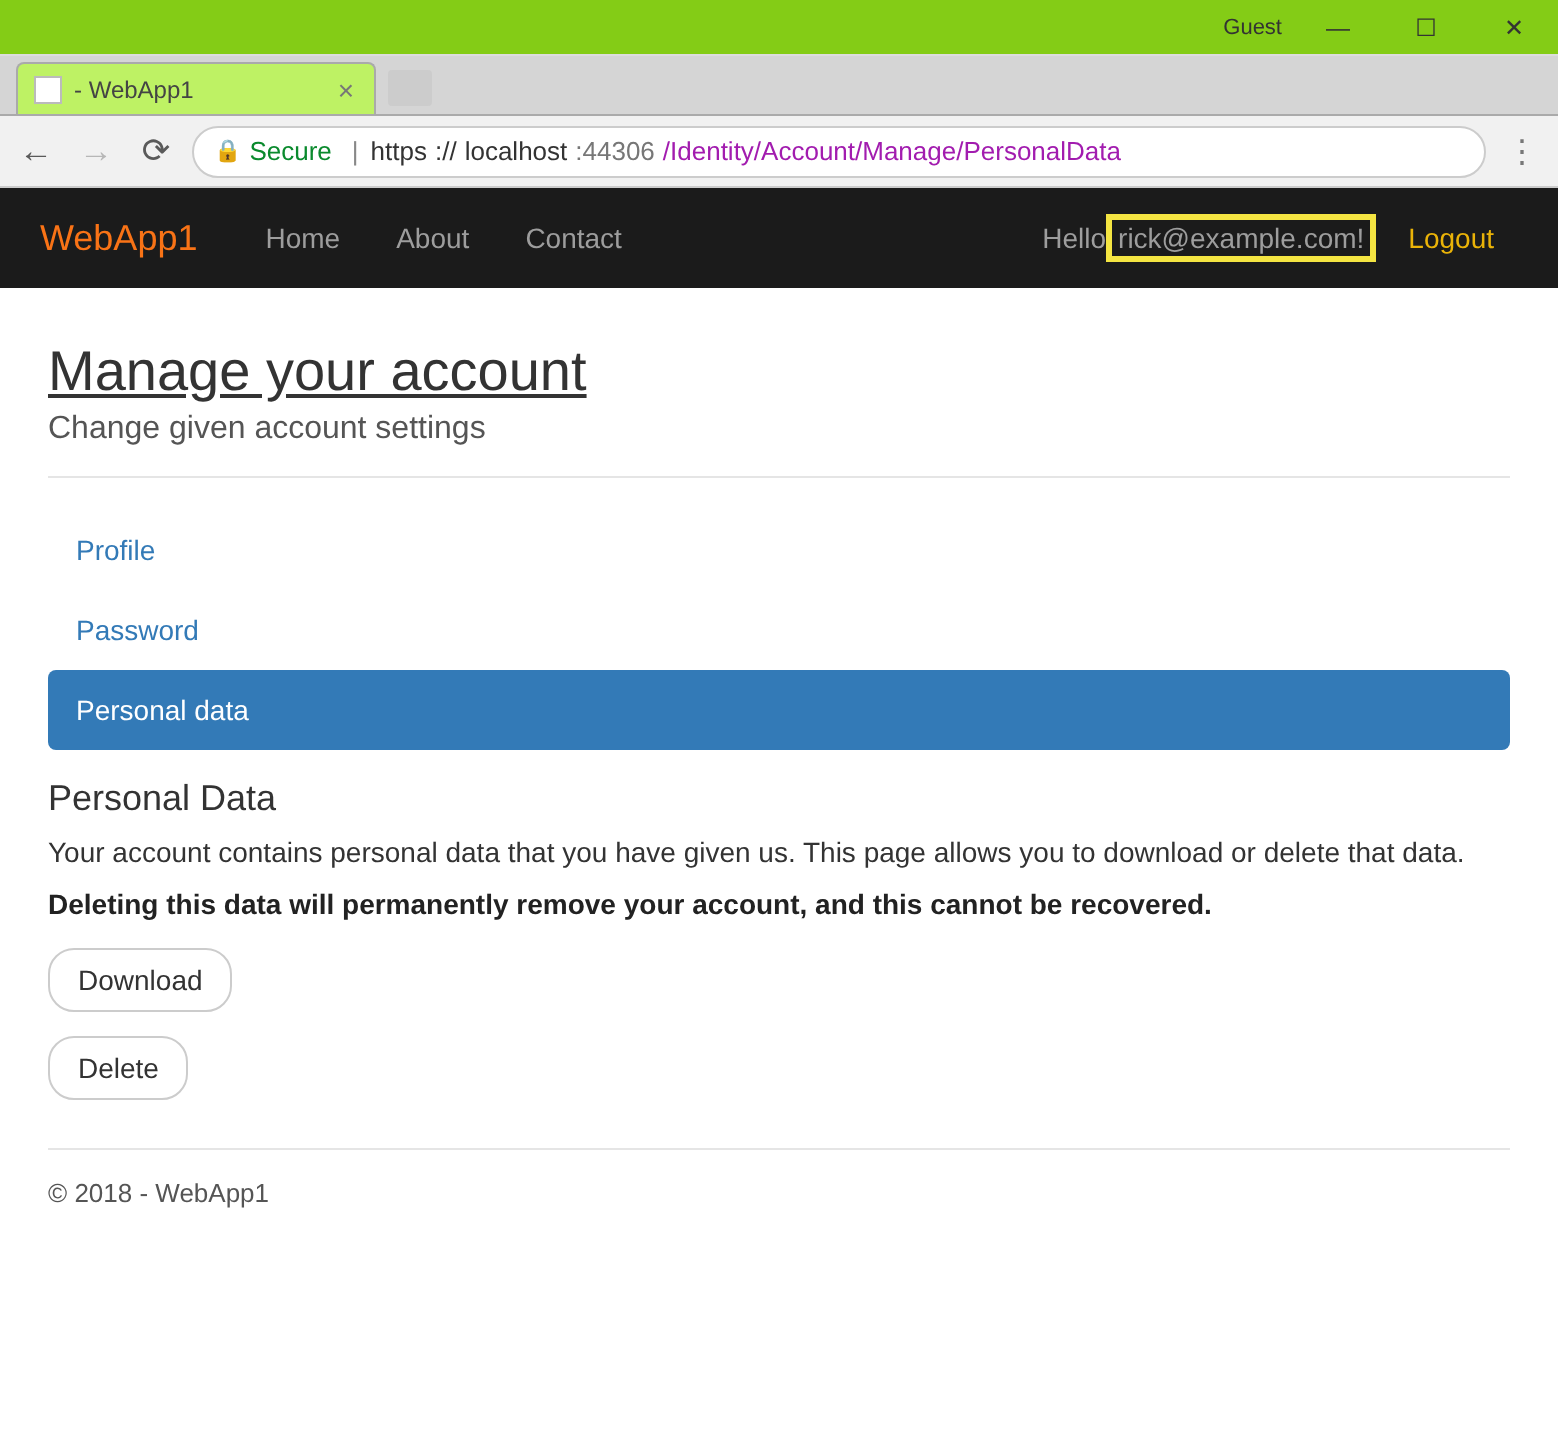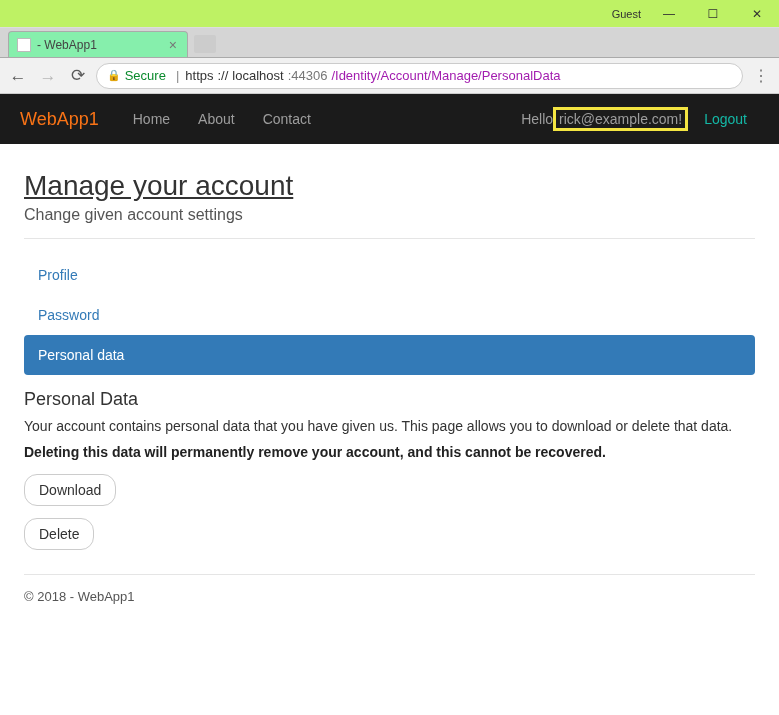--- a/index.html
+++ b/index.html
@@ -8,21 +8,21 @@
     font-family: "Segoe UI", Arial, sans-serif;
     font-size: 14px;
     background: #fff;
     width: 779px;
     height: 715px;
     overflow: hidden;
   }
   
   .win-titlebar {
     height: 28px;
-    background: #bef264;
+    background: #84cc16;
     display: flex;
     align-items: center;
     justify-content: flex-end;
     border-bottom: 1px solid #ddd;
     padding-right: 0;
   }
   .win-titlebar .guest {
     font-size: 11px;
     color: #333;
     margin-right: 6px;
@@ -40,21 +40,21 @@
   
   .tab-strip {
     height: 30px;
     background: #d5d5d5;
     display: flex;
     align-items: flex-end;
     padding-left: 8px;
     border-bottom: 1px solid #aaa;
   }
   .tab {
-    background: #86efac;
+    background: #bef264;
     border: 1px solid #aaa;
     border-bottom: none;
     border-top-left-radius: 4px;
     border-top-right-radius: 4px;
     height: 26px;
     width: 180px;
     display: flex;
     align-items: center;
     padding: 0 8px;
     font-size: 12px;
@@ -141,21 +141,21 @@
   .app-nav .spacer { flex: 1; }
   .hello {
     color: #9d9d9d;
     display: flex; align-items: center; height: 40px; padding: 0 4px 0 12px;
   }
   .email-highlight {
     border: 3px solid #f4e542;
     padding: 1px 3px;
     color: #9d9d9d;
   }
-  .logout { color: #14b8a6; padding: 0 12px; height: 50px; display: flex; align-items: center; }
+  .logout { color: #eab308; padding: 0 12px; height: 50px; display: flex; align-items: center; }
   
   .page {
     padding: 16px 24px 24px 24px;
   }
   h2.page-title {
     font-size: 28px;
     font-weight: 500;
     margin: 10px 0 4px 0;
     color: #333;
     text-decoration: underline;

